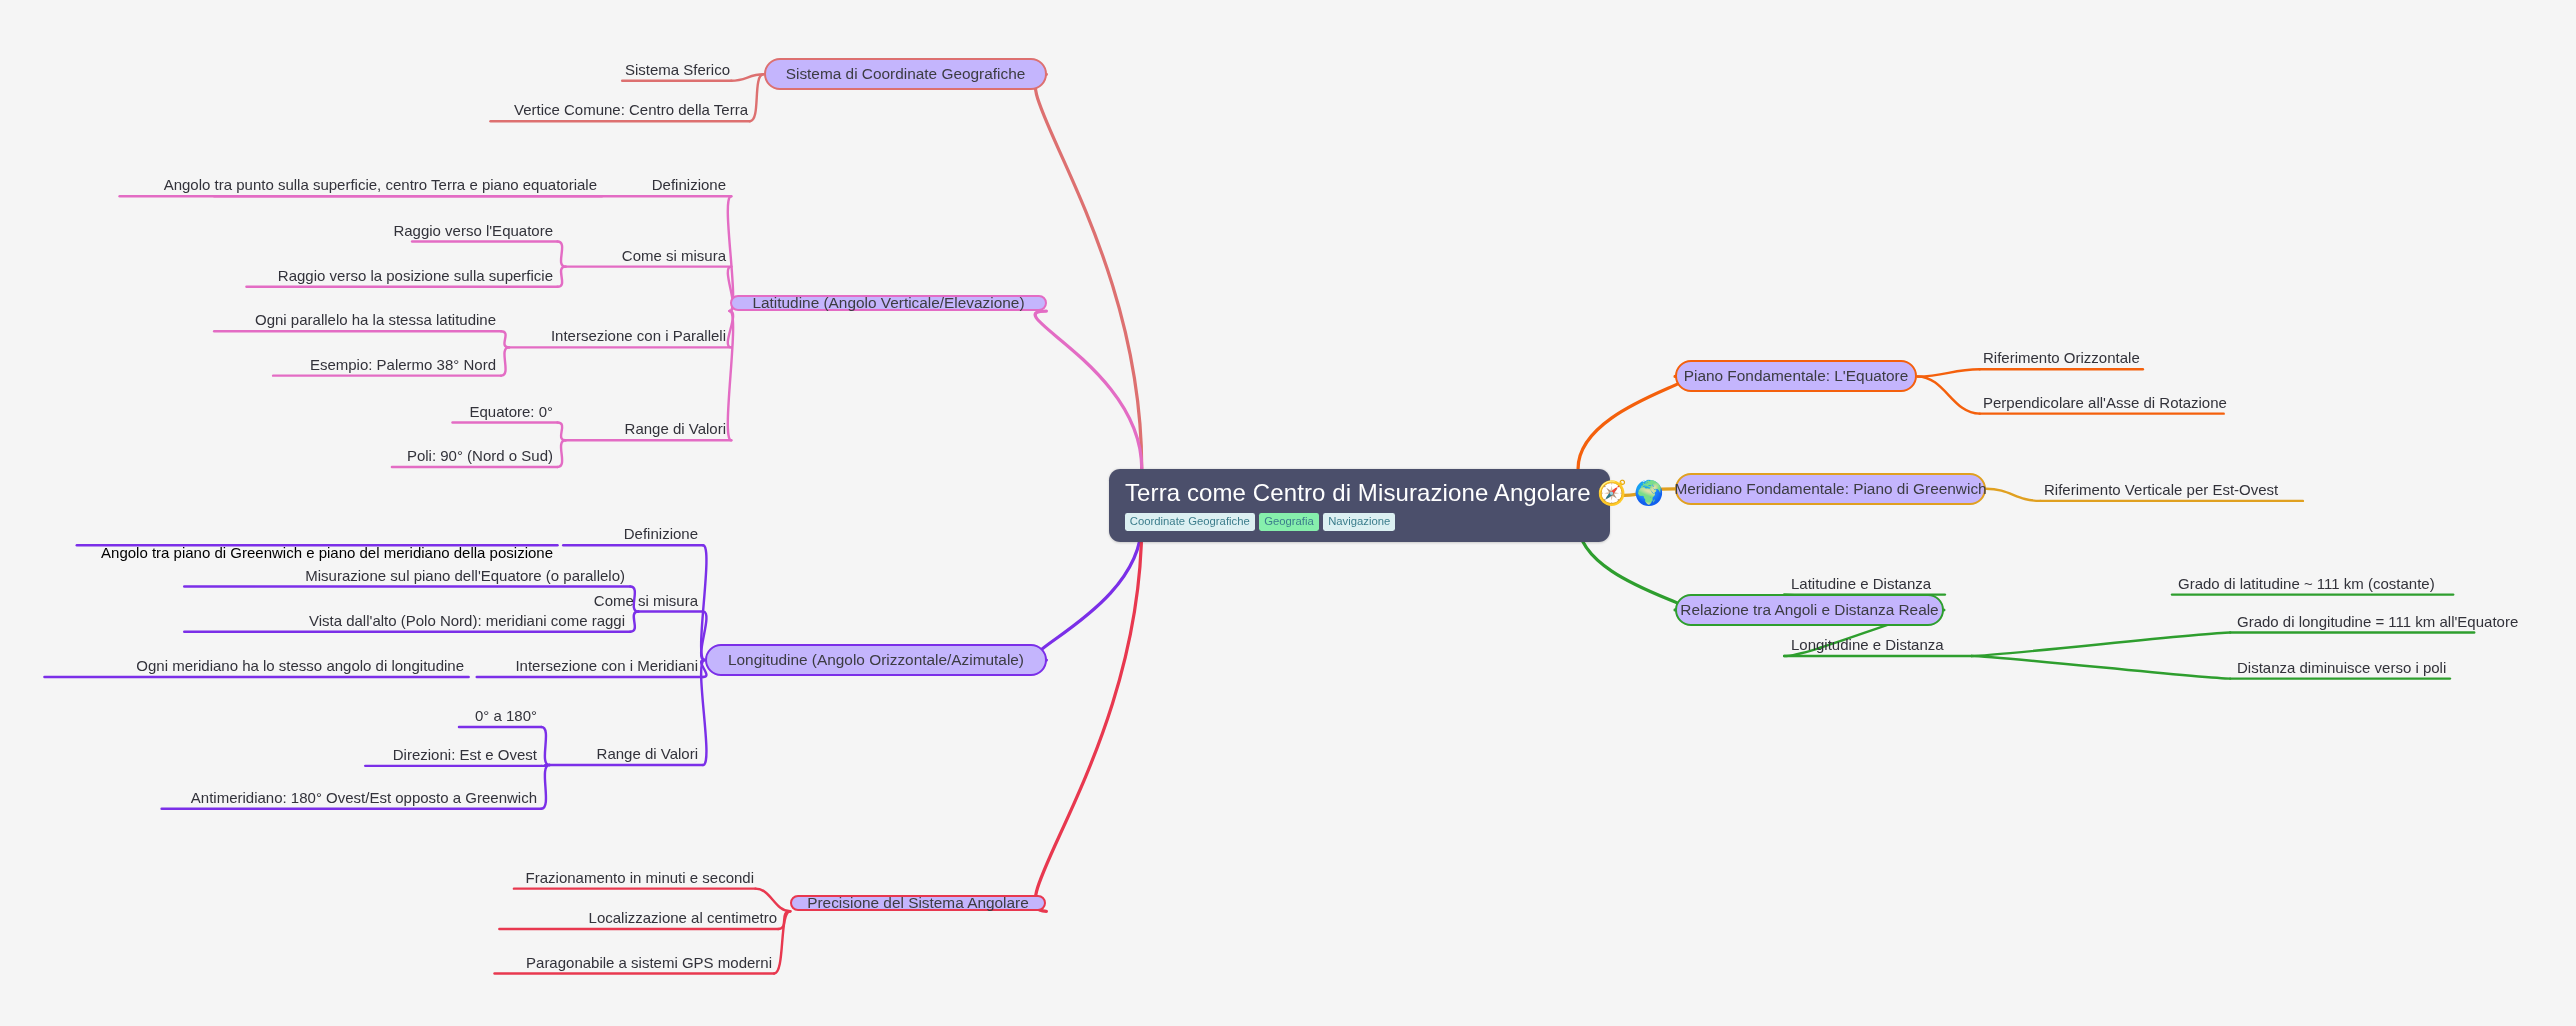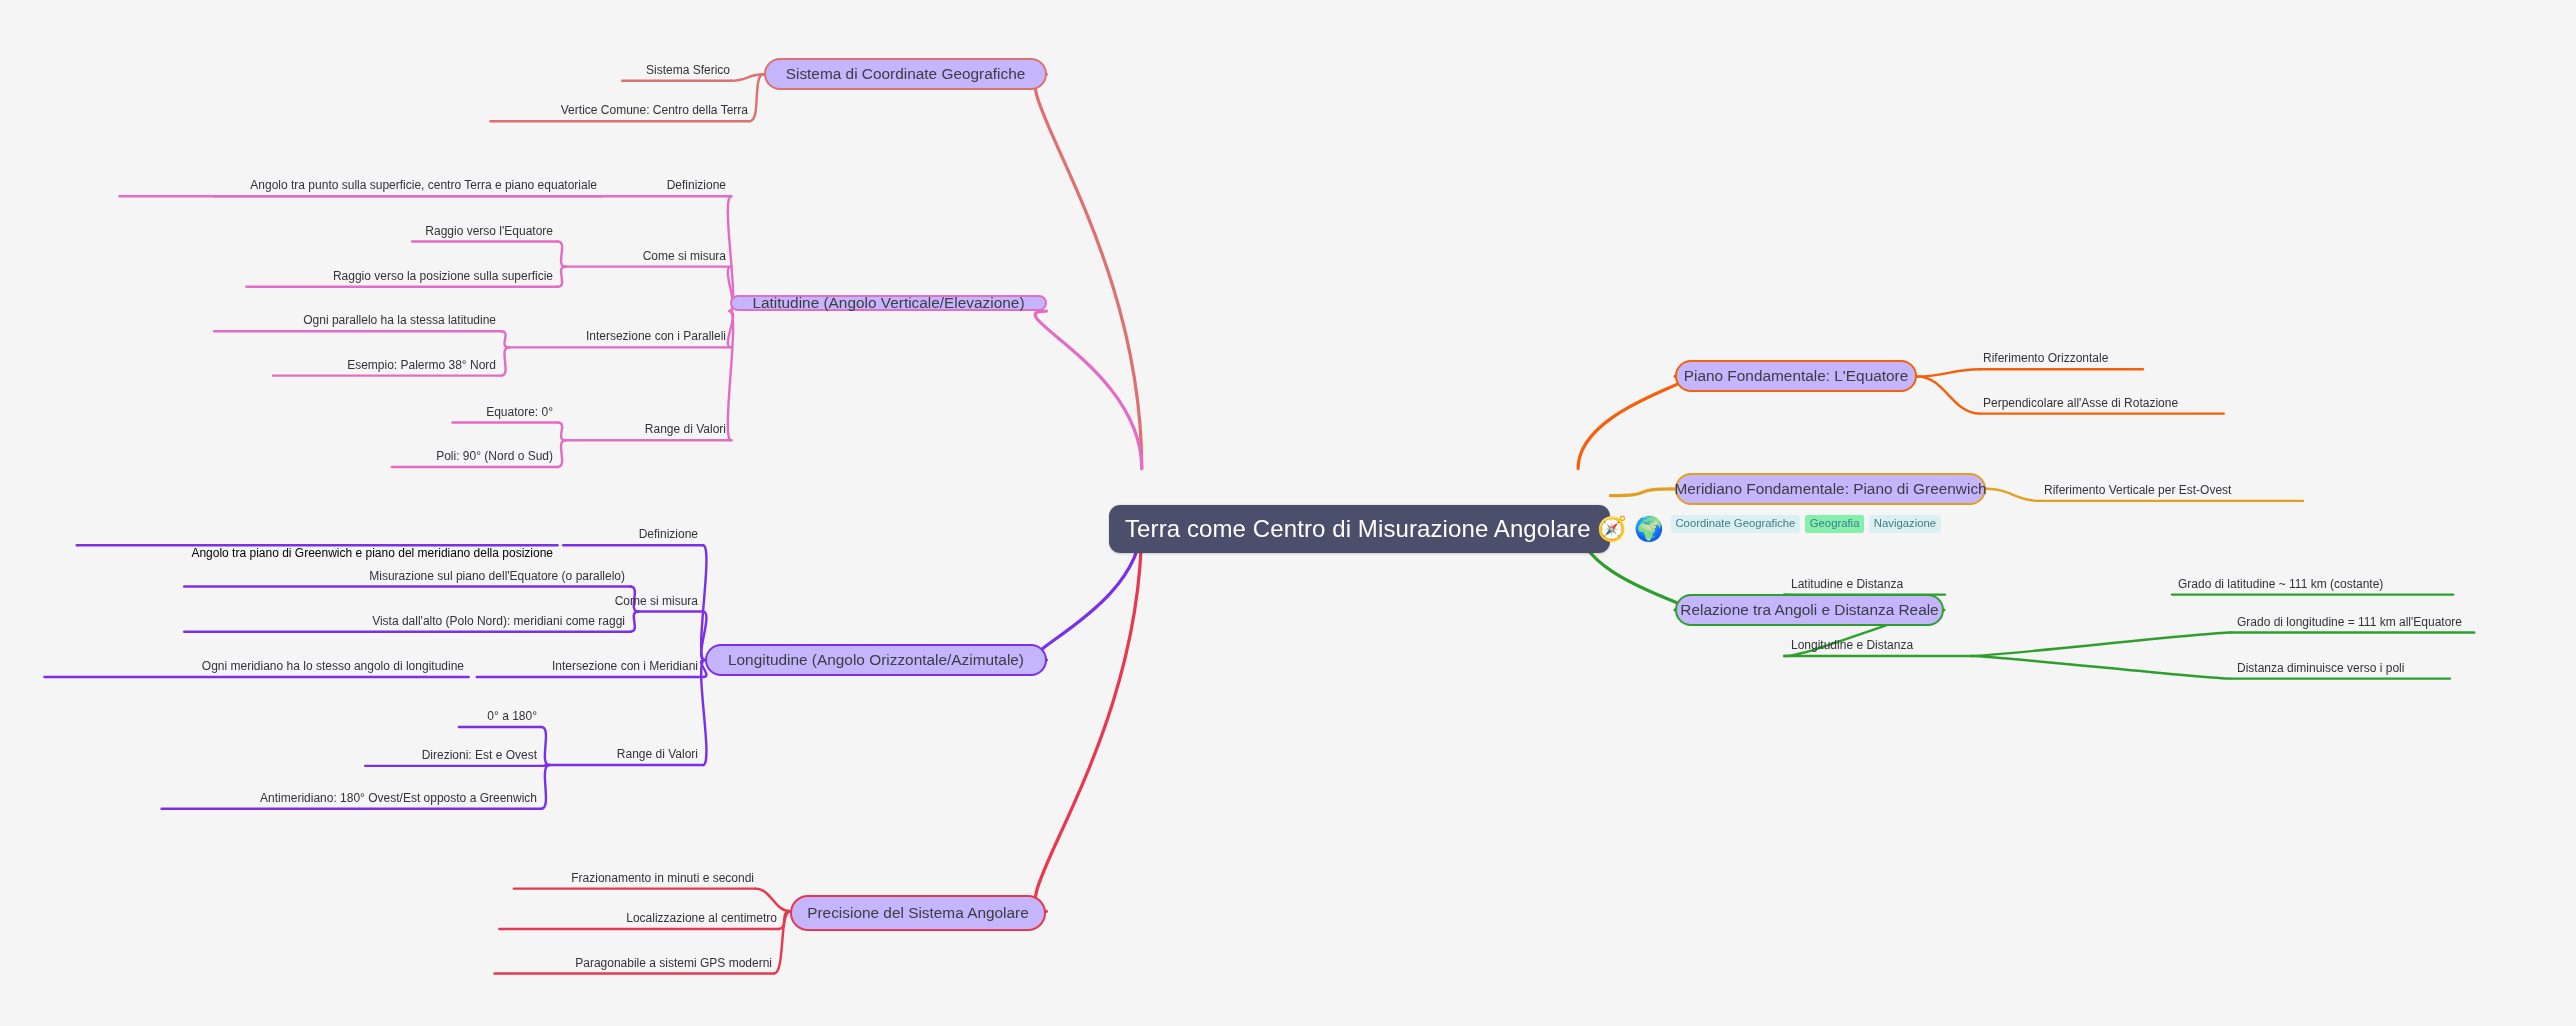--- a/index.html
+++ b/index.html
@@ -13,24 +13,23 @@
   #mindmap{position:absolute;inset:0;width:2576px;height:1026px;}
   svg.links{position:absolute;left:0;top:0;width:2576px;height:1026px;pointer-events:none;}
 
   
   .root-node{
     position:absolute;
     background:#4b4f6b;
     border-radius:11.3px;
     padding:9.7px 16px 11.3px 16px;
     box-sizing:border-box;
-    display:flex;flex-direction:row;gap:6.5px;
+    display:flex;flex-direction:column;gap:6.5px;
     align-items:flex-start;
     box-shadow:0 0.8px 2.4px rgba(0,0,0,.18);
-    margin-top:36px;
   }
   .root-title{
     color:#ffffff;
     font-size:24px;
     line-height:27.5px;
     white-space:nowrap;
     letter-spacing:0.1px;
   }
   .root-tags{display:flex;gap:4.8px;}
   .tag{
@@ -56,21 +55,21 @@
     white-space:nowrap;
     color:#3c3c42;
     font-size:15.4px;
   }
 
   
   .leaf{
     position:absolute;
     white-space:nowrap;
     color:#32323a;
-    font-size:12px;
+    font-size:15px;
     line-height:18px;
     transform:translateY(-100%);
     padding-bottom:2.4px;
   }
   .leaf.r{ }              
   .leaf.l{ text-align:right; }  
 </style>
 </head>
 <body>
 
@@ -185,21 +184,21 @@
       <div class="leaf l" style="top: 564px; left: auto; color: #000000; right: 2023px;">Angolo tra piano di Greenwich e piano del meridiano della posizione</div>
       <div class="leaf l" style="top: 612px; left: auto; color: rgb(50, 50, 58); right: 1878px;">Come si misura</div>
       <div class="leaf l" style="top: 587px; left: auto; color: rgb(50, 50, 58); right: 1951px;">Misurazione sul piano dell'Equatore (o parallelo)</div>
       <div class="leaf l" style="top: 632px; left: auto; color: rgb(50, 50, 58); right: 1951px;">Vista dall'alto (Polo Nord): meridiani come raggi</div>
       <div class="leaf l" style="top: 677px; left: auto; color: rgb(50, 50, 58); right: 1878px;">Intersezione con i Meridiani</div>
       <div class="leaf l" style="top: 677px; left: auto; color: rgb(50, 50, 58); right: 2112px;">Ogni meridiano ha lo stesso angolo di longitudine</div>
       <div class="leaf l" style="top: 765px; left: auto; color: rgb(50, 50, 58); right: 1878px;">Range di Valori</div>
       <div class="leaf l" style="top: 727px; left: auto; color: rgb(50, 50, 58); right: 2039px;">0° a 180°</div>
       <div class="leaf l" style="top: 766px; left: auto; color: rgb(50, 50, 58); right: 2039px;">Direzioni: Est e Ovest</div>
       <div class="leaf l" style="top: 809px; left: auto; color: rgb(50, 50, 58); right: 2039px;">Antimeridiano: 180° Ovest/Est opposto a Greenwich</div>
-      <div class="branch-node" style="left: 790px; top: 895px; width: 256px; height: 36px; border-color: rgb(232, 56, 79);">
+      <div class="branch-node" style="left: 790px; top: 895px; width: 256px; height: 16px; border-color: rgb(232, 56, 79);">
         <span>Precisione del Sistema Angolare</span>
       </div>
       <div class="leaf l" style="top: 889px; left: auto; color: rgb(50, 50, 58); right: 1822px;">Frazionamento in minuti e secondi</div>
       <div class="leaf l" style="top: 929px; left: auto; color: rgb(50, 50, 58); right: 1799px;">Localizzazione al centimetro</div>
       <div class="leaf l" style="top: 974px; left: auto; color: rgb(50, 50, 58); right: 1804px;">Paragonabile a sistemi GPS moderni</div>
       <div class="branch-node" style="left: 1675px; top: 360px; width: 242px; height: 32px; border-color: rgb(244, 96, 12);">
         <span>Piano Fondamentale: L'Equatore</span>
       </div>
       <div class="leaf r" style="top: 369px; left: 1983px; color: rgb(50, 50, 58);">Riferimento Orizzontale</div>
       <div class="leaf r" style="top: 414px; left: 1983px; color: rgb(50, 50, 58);">Perpendicolare all'Asse di Rotazione</div>

